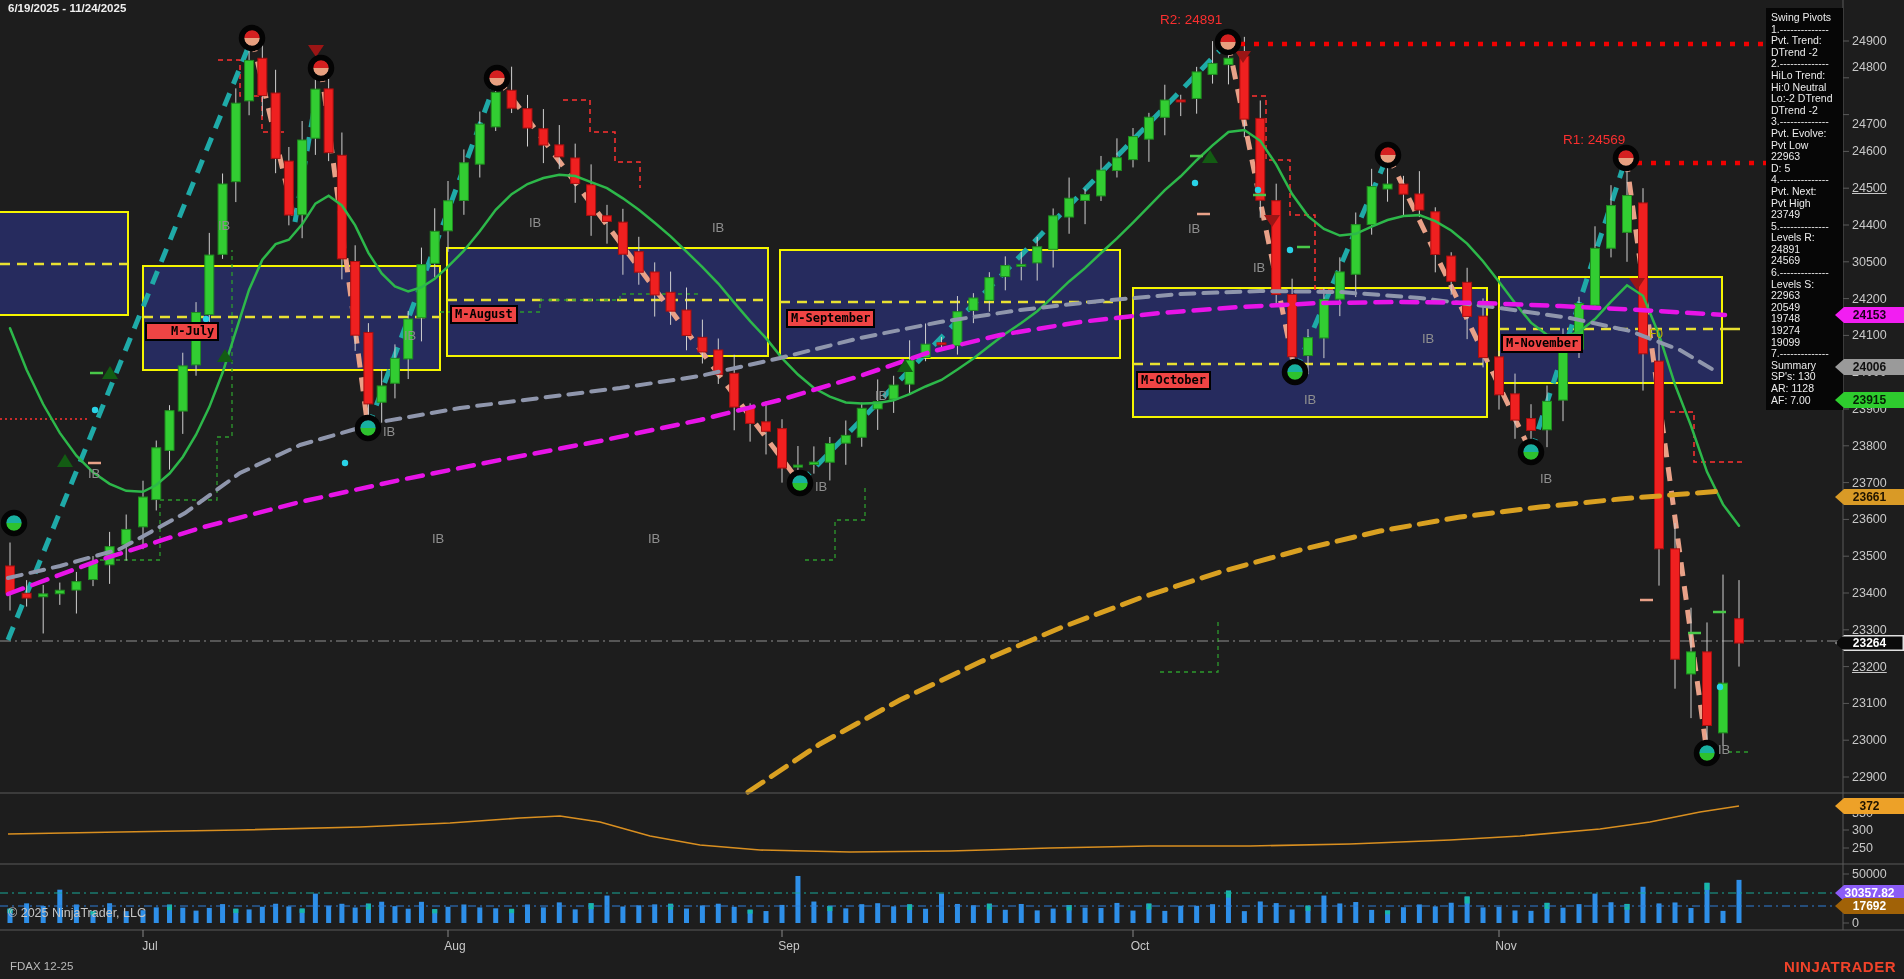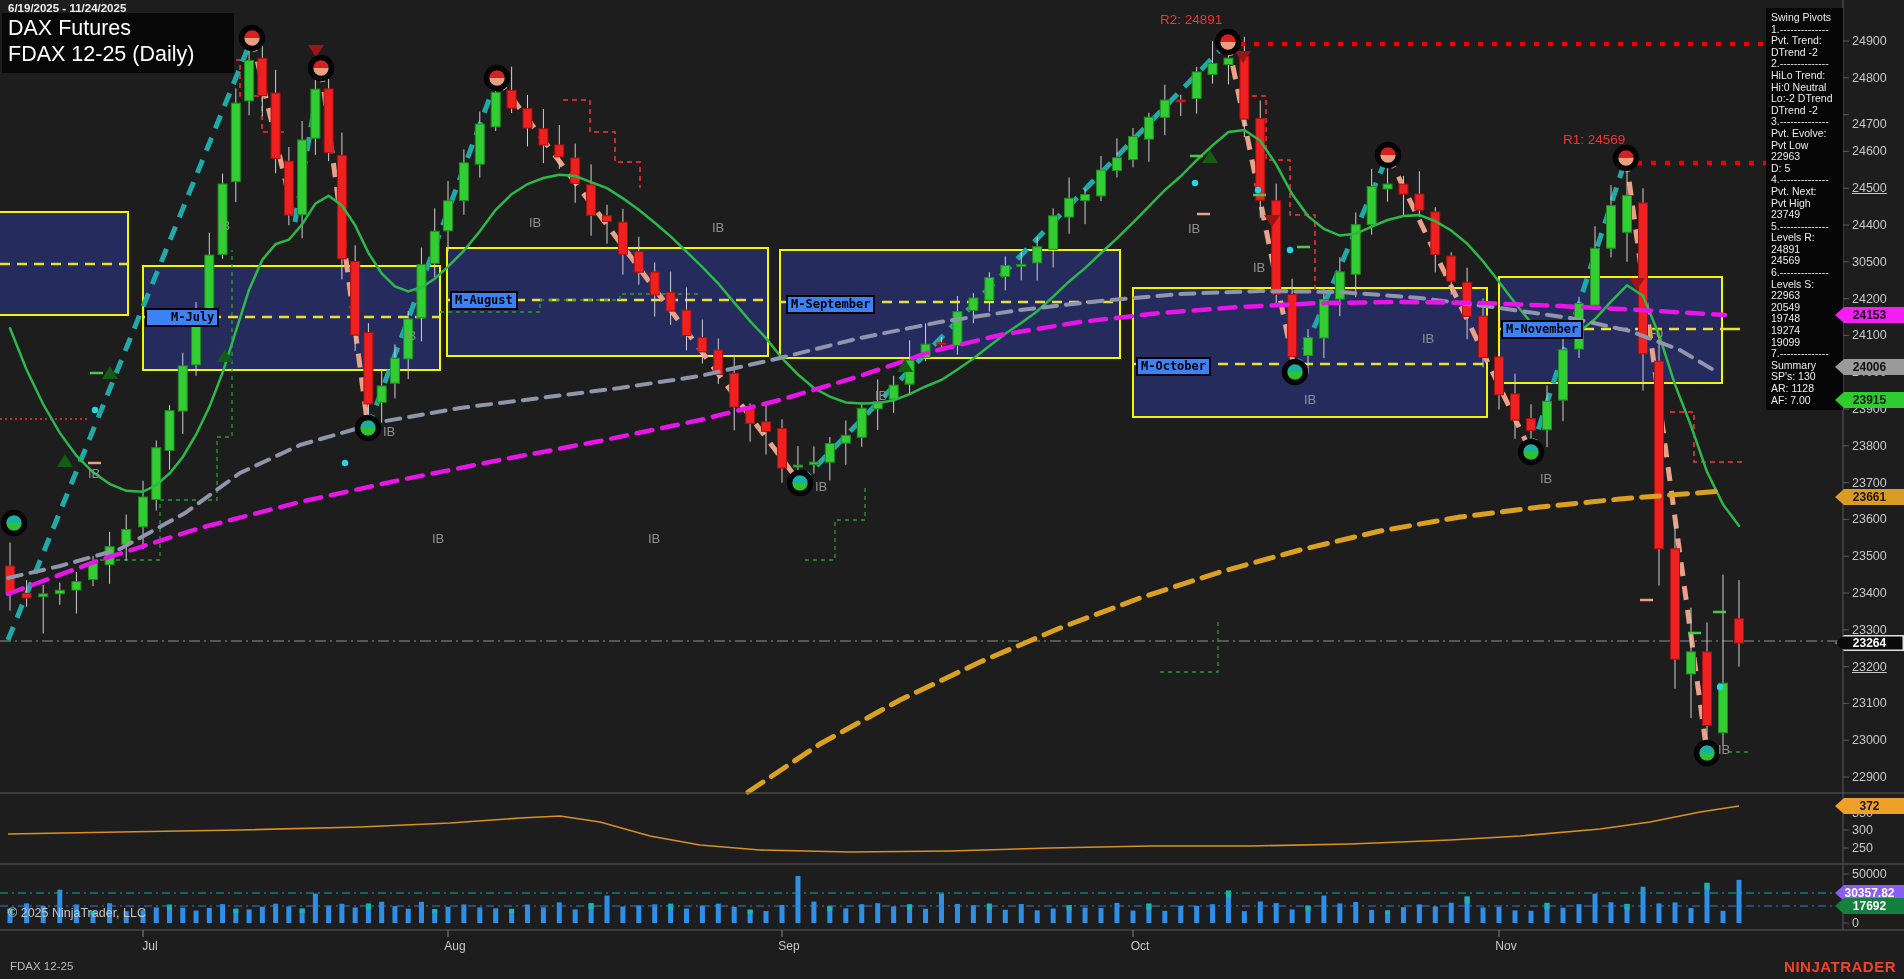--- a/index.html
+++ b/index.html
@@ -11,23 +11,23 @@
   #date-range { left:8px; top:2px; color:#efefef; font-size:11.5px; font-weight:bold; z-index:6; }
   #title-box { left:2px; top:13px; width:232px; background:#070707; color:#ffffff; padding:2px 6px 6px 6px; z-index:6; }
   #title-box .t { font-size:21.5px; line-height:26px; white-space:nowrap; }
   #side-panel { left:1766px; top:8px; width:77px; background:#060606; color:#ececec; font-size:10.5px;
                 line-height:11.6px; padding:4px 0 4px 5px; white-space:pre; z-index:3; }
   .axis-lbl { position:absolute; left:1852px; color:#c8c8c8; font-size:12.5px; transform:translateY(-50%); z-index:2; }
   .badge { position:absolute; left:1835px; width:69px; height:16px; font-size:12px; font-weight:bold;
            text-align:center; line-height:16px; transform:translateY(-50%); z-index:4;
            clip-path:polygon(0 50%, 9px 0, 100% 0, 100% 100%, 9px 100%); }
   .month-lbl { position:absolute; transform:translateX(-50%); color:#c8c8c8; font-size:12px; z-index:2;margin-left:7px; }
-  .box-lbl { position:absolute; background:#3b82f6; border:2px solid #000; color:#000;
+  .box-lbl { position:absolute; background:#ef4444; border:2px solid #000; color:#000;
              font-family:"DejaVu Sans Mono", monospace; font-size:12px; font-weight:bold;
-             padding:0 3px; line-height:15px; z-index:3; white-space:nowrap; }
+             padding:0 3px; line-height:15px; z-index:3; white-space:nowrap;margin-top:14px; }
   .ib { position:absolute; color:#8f8f8f; font-size:13px; z-index:2; }
   .rlab { position:absolute; color:#fb2f2f; font-size:13.5px; z-index:3; white-space:nowrap; }
   #f0-lbl { position:absolute; color:#c4b000; font-size:12px; z-index:3; }
   #watermark { left:8px; top:906px; color:#c4c4c4; font-size:12.5px; z-index:5; }
   #status-instrument { left:10px; top:960px; color:#b9b9b9; font-size:11.5px; z-index:5; }
   #brand { right:8px; top:958px; color:#f0432a; font-size:15px; font-weight:bold; letter-spacing:.5px; z-index:5; }
 </style>
 </head>
 <body>
 
@@ -561,24 +561,20 @@
         <line x1="143" y1="930" x2="143" y2="937" stroke="#888"></line>
         <line x1="448" y1="930" x2="448" y2="937" stroke="#888"></line>
         <line x1="782" y1="930" x2="782" y2="937" stroke="#888"></line>
         <line x1="1133" y1="930" x2="1133" y2="937" stroke="#888"></line>
         <line x1="1499" y1="930" x2="1499" y2="937" stroke="#888"></line>
       </g>
     </svg>
 
   <div class="abs" id="date-range">6/19/2025 - 11/24/2025</div>
 
-  <div class="abs" id="title-box">
-    <div class="t">DAX Futures</div>
-    <div class="t">FDAX 12-25 (Daily)</div>
-  </div>
 
   <div class="abs" id="side-panel">Swing Pivots
 1.--------------
 Pvt. Trend:
 DTrend -2
 2.--------------
 HiLo Trend:
 Hi:0 Neutral
 Lo:-2 DTrend
 DTrend -2
@@ -619,21 +615,21 @@
     <div class="box-lbl" style="left: 450px; top: 291px;">M-August</div>
     <div class="box-lbl" style="left: 786px; top: 295px;">M-September</div>
     <div class="box-lbl" style="left: 1136px; top: 357px;">M-October</div>
     <div class="box-lbl" style="left: 1501px; top: 320px;">M-November</div>
     <div class="axis-lbl" style="top: 813px;">350</div>
     <div class="axis-lbl" style="top: 830px;">300</div>
     <div class="axis-lbl" style="top: 848px;">250</div>
     <div class="axis-lbl" style="top: 874px;">50000</div>
     <div class="axis-lbl" style="top: 923px;">0</div>
     <div class="axis-lbl" style="top: 41px;">24900</div>
-    <div class="axis-lbl" style="top: 78px;">24800</div>
+    <div class="axis-lbl" style="top: 67px;">24800</div>
     <div class="axis-lbl" style="top: 114.6px; margin-top: 9px;">24700</div>
     <div class="axis-lbl" style="top: 151.4px;">24600</div>
     <div class="axis-lbl" style="top: 188.2px; text-decoration: underline;">24500</div>
     <div class="axis-lbl" style="top: 225px;">24400</div>
     <div class="axis-lbl" style="top: 261.8px;">30500</div>
     <div class="axis-lbl" style="top: 298.6px;">24200</div>
     <div class="axis-lbl" style="top: 335.4px;">24100</div>
     <div class="axis-lbl" style="top: 372.2px;">24000</div>
     <div class="axis-lbl" style="top: 409px;">23900</div>
     <div class="axis-lbl" style="top: 445.8px;">23800</div>
@@ -651,21 +647,21 @@
     <div class="month-lbl" style="left: 782px; top: 939px;">Sep</div>
     <div class="month-lbl" style="left: 1133px; top: 939px;">Oct</div>
     <div class="month-lbl" style="left: 1499px; top: 939px;">Nov</div>
     <div class="badge" style="top: 315px; background: rgb(242, 30, 242); color: rgb(28, 0, 28);">24153</div>
     <div class="badge" style="top: 367px; background: rgb(154, 154, 154); color: rgb(16, 16, 16);">24006</div>
     <div class="badge" style="top: 400px; background: rgb(46, 204, 46); color: rgb(5, 32, 5);">23915</div>
     <div class="badge" style="top: 497px; background: rgb(217, 154, 38); color: rgb(32, 20, 0);">23661</div>
     <div class="badge" style="top: 643px; background: rgb(10, 10, 10); color: rgb(255, 255, 255); box-shadow: rgb(224, 224, 224) 0px 0px 0px 1.5px inset;">23264</div>
     <div class="badge" style="top: 806px; background: rgb(237, 161, 40); color: rgb(32, 20, 0);">372</div>
     <div class="badge" style="top: 893px; background: #8b5cf6; color: rgb(255, 255, 255);">30357.82</div>
-    <div class="badge" style="top: 906px; background: #15803d; color: rgb(255, 255, 255);">17692</div>
+    <div class="badge" style="top: 906px; background: #a16207; color: rgb(255, 255, 255);">17692</div>
     <div class="ib" style="left: 88px; top: 466px;">IB</div>
     <div class="ib" style="left: 218px; top: 218px;">IB</div>
     <div class="ib" style="left: 383px; top: 424px;">IB</div>
     <div class="ib" style="left: 404px; top: 328px;">IB</div>
     <div class="ib" style="left: 432px; top: 531px;">IB</div>
     <div class="ib" style="left: 529px; top: 215px;">IB</div>
     <div class="ib" style="left: 648px; top: 531px;">IB</div>
     <div class="ib" style="left: 712px; top: 220px;">IB</div>
     <div class="ib" style="left: 815px; top: 479px;">IB</div>
     <div class="ib" style="left: 875px; top: 388px;">IB</div>

